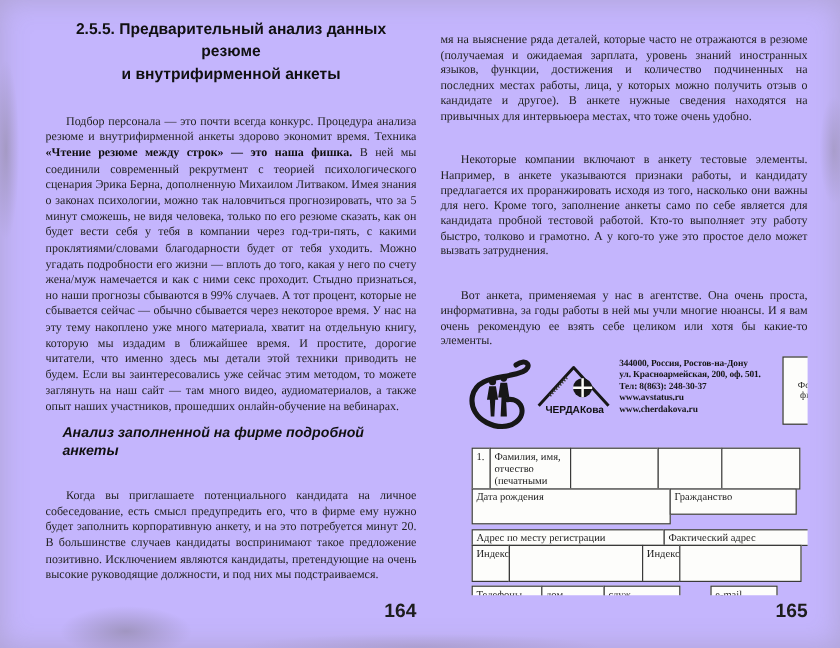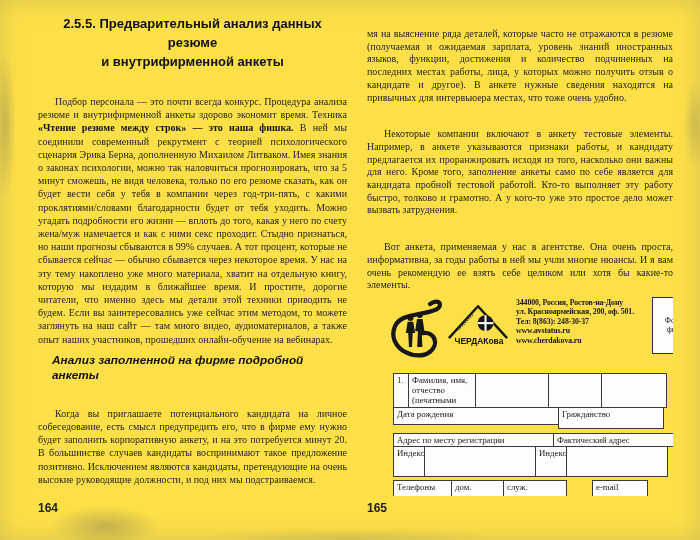--- a/index.html
+++ b/index.html
@@ -5,21 +5,21 @@
   html,body{margin:0;padding:0;}
   body{
     width:700px;height:540px;
     background:#f3f1ec;
     font-family:"Liberation Serif", serif;
     position:relative;
     overflow:hidden;
   }
   .spread{
     position:absolute;inset:0;
-    background:#fde047;
+    background:#c4b5fd;
     box-shadow:inset 0 0 24px rgba(120,115,105,.28);
     text-decoration:underline;
   }
   .blotch{position:absolute;border-radius:50%;pointer-events:none;}
   .b1{left:-6px;top:50px;width:22px;height:150px;background:radial-gradient(closest-side,rgba(110,105,98,.30),rgba(110,105,98,0));}
   .b2{left:50px;top:505px;width:110px;height:42px;background:radial-gradient(closest-side,rgba(100,96,90,.35),rgba(100,96,90,0));}
   .b3{left:683px;top:80px;width:24px;height:90px;background:radial-gradient(closest-side,rgba(110,105,98,.25),rgba(110,105,98,0));}
   .b4{left:200px;top:528px;width:300px;height:22px;background:radial-gradient(closest-side,rgba(110,105,98,.18),rgba(110,105,98,0));}
 
   .page{position:absolute;overflow:hidden;color:#242424;}
@@ -37,21 +37,21 @@
   .body b{color:#101010;}
 
   .subheading{
     font-family:"Liberation Sans", sans-serif;
     font-weight:bold;font-style:italic;font-size:11.8px;line-height:15px;
     color:#101010;margin:7px 0 5px 14px;
   }
 
   .page-number{
     position:absolute;top:501px;width:309px;
-    text-align:left;font-size:12px;color:#1d1d1d;
+    text-align:right;font-size:16px;color:#1d1d1d;
     font-family:"Liberation Sans", sans-serif;font-weight:bold;
   }
   .pn-left{left:38px;}
   .pn-right{left:367px;width:306px;}
 
   
   .logo-row{display:flex;align-items:flex-start;margin:3px 0 0 22px;height:64px;}
   .monogram{width:56px;height:63px;flex:none;}
   .rooflogo{width:62px;height:46px;flex:none;margin:7px 0 0 2px;}
   .address{
@@ -138,21 +138,21 @@
 
     <div class="form">
       <div class="f-row">
         <div class="fc" style="width:16px;height:35px;">1.</div>
         <div class="fc" style="width:68px;height:35px;">Фамилия, имя, отчество (печатными буквами)</div>
         <div class="fc" style="width:74px;height:35px;"></div>
         <div class="fc" style="width:54px;height:35px;"></div>
         <div class="fc" style="width:66px;height:35px;"></div>
       </div>
       <div class="f-row">
-        <div class="fc" style="width:166px;height:18px;">Дата рождения</div>
+        <div class="fc" style="width:166px;height:30px;">Дата рождения</div>
         <div class="fc" style="width:106px;height:22px;">Гражданство</div>
       </div>
       <div class="gap4"></div>
       <div class="f-row">
         <div class="fc" style="width:161px;height:14px;">Адрес по месту регистрации</div>
         <div class="fc" style="width:132px;height:14px;">Фактический адрес</div>
       </div>
       <div class="f-row">
         <div class="fc" style="width:32px;height:31px;">Индекс</div>
         <div class="fc" style="width:112px;height:31px;"></div>

